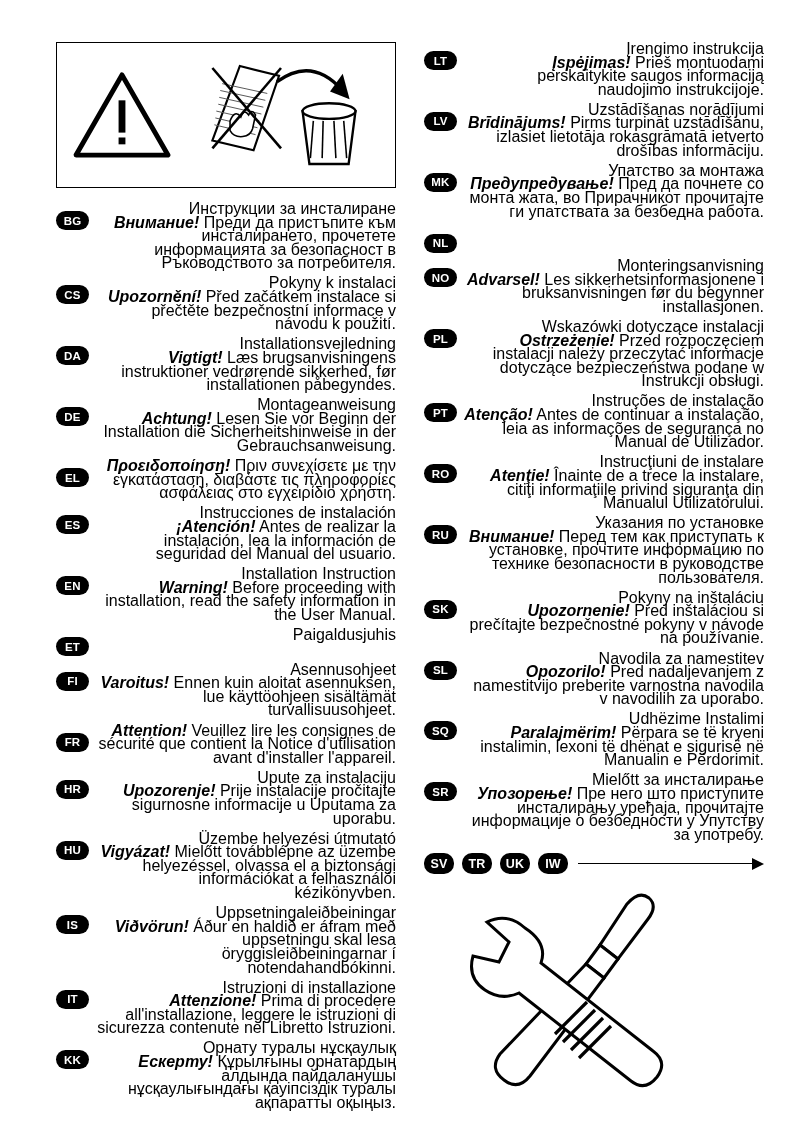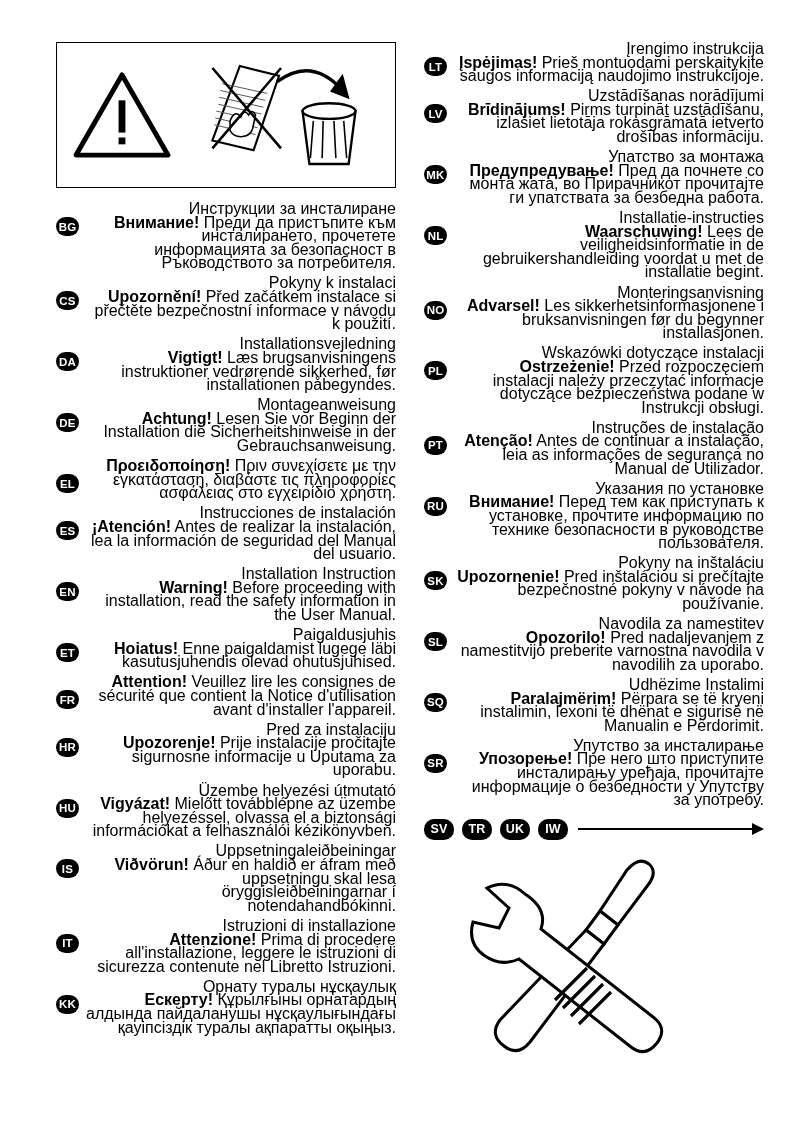--- a/index.html
+++ b/index.html
@@ -51,46 +51,47 @@
     height: 118px;
   }
   
   .entry {
     display: flex;
     align-items: flex-start;
     margin-bottom: 6.5px;
   }
   .badge {
     flex: 0 0 auto;
-    width: 23px;
+    width: 33px;
     height: 19px;
     border-radius: 10px;
     background: #000;
     color: #fff;
     font-size: 11.5px;
     font-weight: bold;
     letter-spacing: 0.2px;
     display: flex;
     align-items: center;
     justify-content: center;
     margin-right: 7px;
-    margin-top: 15px;
+    margin-top: 9px;
     font-family: "Liberation Sans", sans-serif;
   }
   .text {
     flex: 1 1 auto;
     font-size: 16px;
     line-height: 13.6px;
     text-align: right;
   }
   .title {
     display: block;
   }
   .body b {
     font-weight: bold;
+    font-style: italic;
   }
   .body {
     display: block;
   }
   
   .badge-row {
     display: flex;
     align-items: center;
     margin-top: 12px;
     margin-bottom: 2px;
@@ -230,33 +231,39 @@
           <div class="badge">EN</div>
           <div class="text">
             <span class="title">Installation Instruction</span>
             <span class="body"><b>Warning!</b><span> Before proceeding with installation, read the safety information in the User Manual.</span></span>
           </div>
         </div>
         <div class="entry">
           <div class="badge">ET</div>
           <div class="text">
             <span class="title">Paigaldusjuhis</span>
-            <span class="body"><b>Hoiatus!</b><span> Enne paigaldamist lugege läbi kasutusjuhendis olevad ohutusjuhised.</span></span>
+          </div>
+        </div>
+        <div class="entry">
+          <div class="badge">FI</div>
+          <div class="text">
+            <span class="title">Asennusohjeet</span>
+            <span class="body"><b>Varoitus!</b><span> Ennen kuin aloitat asennuksen, lue käyttöohjeen sisältämät turvallisuusohjeet.</span></span>
           </div>
         </div>
         <div class="entry">
           <div class="badge">FR</div>
           <div class="text">
             <span class="body"><b>Attention!</b><span> Veuillez lire les consignes de sécurité que contient la Notice d'utilisation avant d'installer l'appareil.</span></span>
           </div>
         </div>
         <div class="entry">
           <div class="badge">HR</div>
           <div class="text">
-            <span class="title">Pred za instalaciju</span>
+            <span class="title">Upute za instalaciju</span>
             <span class="body"><b>Upozorenje!</b><span> Prije instalacije pročitajte sigurnosne informacije u Uputama za uporabu.</span></span>
           </div>
         </div>
         <div class="entry">
           <div class="badge">HU</div>
           <div class="text">
             <span class="title">Üzembe helyezési útmutató</span>
             <span class="body"><b>Vigyázat!</b><span> Mielőtt továbblépne az üzembe helyezéssel, olvassa el a biztonsági információkat  a felhasználói kézikönyvben.</span></span>
           </div>
         </div>
@@ -302,24 +309,20 @@
         </div>
         <div class="entry">
           <div class="badge">MK</div>
           <div class="text">
             <span class="title">Упатство за монтажа</span>
             <span class="body"><b>Предупредување!</b><span> Пред да почнете со монта жата, во Прирачникот прочитајте ги упатствата за безбедна работа.</span></span>
           </div>
         </div>
         <div class="entry">
           <div class="badge">NL</div>
-          <div class="text">
-            <span class="title">Installatie-instructies</span>
-            <span class="body"><b>Waarschuwing!</b><span> Lees de veiligheidsinformatie in de gebruikershandleiding voordat u met de installatie begint.</span></span>
-          </div>
         </div>
         <div class="entry">
           <div class="badge">NO</div>
           <div class="text">
             <span class="title">Monteringsanvisning</span>
             <span class="body"><b>Advarsel!</b><span> Les sikkerhetsinformasjonene i bruksanvisningen før du begynner installasjonen.</span></span>
           </div>
         </div>
         <div class="entry">
           <div class="badge">PL</div>
@@ -329,20 +332,27 @@
           </div>
         </div>
         <div class="entry">
           <div class="badge">PT</div>
           <div class="text">
             <span class="title">Instruções de instalação</span>
             <span class="body"><b>Atenção!</b><span> Antes de continuar a instalação, leia as informações de segurança no Manual de Utilizador.</span></span>
           </div>
         </div>
         <div class="entry">
+          <div class="badge">RO</div>
+          <div class="text">
+            <span class="title">Instrucţiuni de instalare</span>
+            <span class="body"><b>Atenţie!</b><span> Înainte de a trece la instalare, citiţi informaţiile privind siguranţa din Manualul Utilizatorului.</span></span>
+          </div>
+        </div>
+        <div class="entry">
           <div class="badge">RU</div>
           <div class="text">
             <span class="title">Указания по установке</span>
             <span class="body"><b>Внимание!</b><span> Перед тем как приступать к установке, прочтите информацию по технике безопасности в руководстве пользователя.</span></span>
           </div>
         </div>
         <div class="entry">
           <div class="badge">SK</div>
           <div class="text">
             <span class="title">Pokyny na inštaláciu</span>
@@ -359,21 +369,21 @@
         <div class="entry">
           <div class="badge">SQ</div>
           <div class="text">
             <span class="title">Udhëzime Instalimi</span>
             <span class="body"><b>Paralajmërim!</b><span> Përpara se të kryeni instalimin, lexoni të dhënat e sigurisë në Manualin e Përdorimit.</span></span>
           </div>
         </div>
         <div class="entry">
           <div class="badge">SR</div>
           <div class="text">
-            <span class="title">Упутство за инсталирање</span>
+            <span class="title">Mielőtt за инсталирање</span>
             <span class="body"><b>Упозорење!</b><span> Пре него што приступите инсталирању уређаја, прочитајте информације о безбедности у Упутству за употребу.</span></span>
           </div>
         </div>
       </div>
 
       <div class="badge-row">
         <div class="badge">SV</div>
         <div class="badge">TR</div>
         <div class="badge">UK</div>
         <div class="badge">IW</div>

